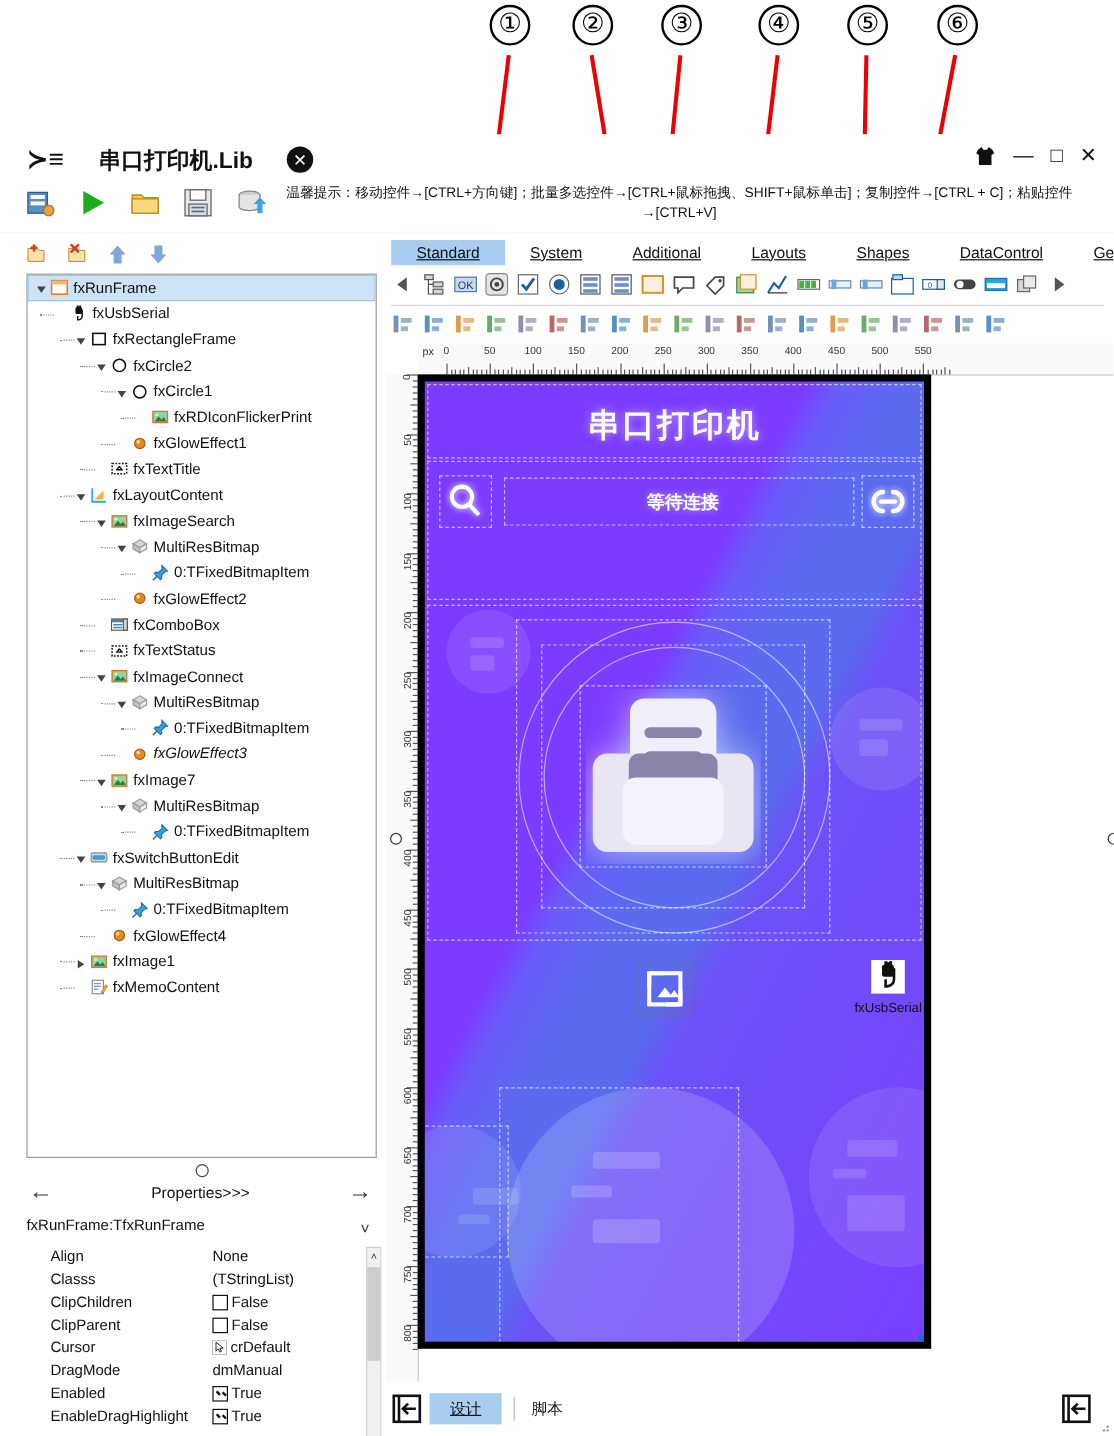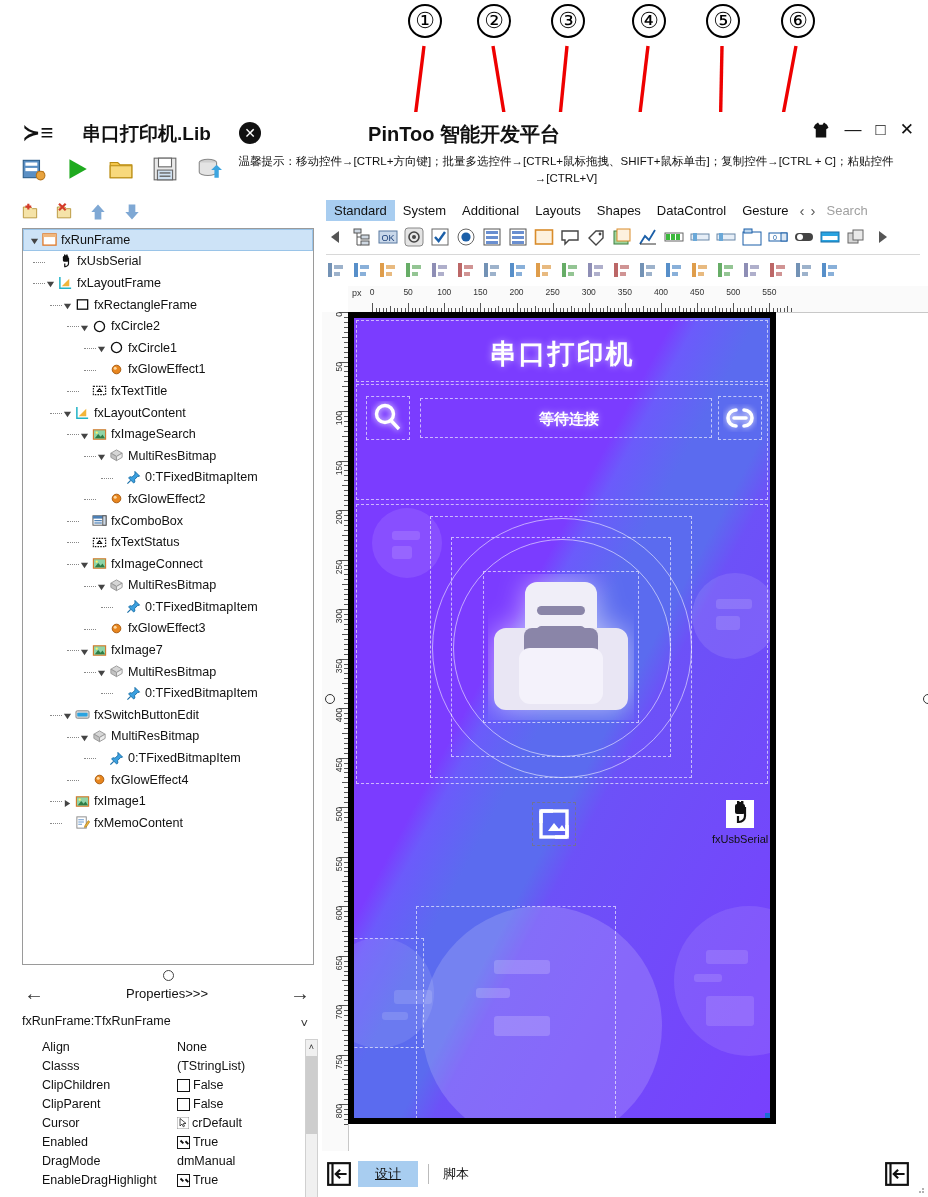--- a/index.html
+++ b/index.html
@@ -69,21 +69,21 @@
   .cbox.on::after{content:"";position:absolute;left:2px;top:4.5px;width:4px;height:1.8px;background:#111;
       transform:rotate(45deg);box-shadow:4px -3px 0 0 #111;}
   .pscroll{position:absolute;right:0;top:845px;width:13px;height:218px;background:#f0f0f0;border:1px solid #d0d0d0;box-sizing:border-box;}
   .pscroll .thumb{position:absolute;left:0;top:16px;width:11px;height:78px;background:#cdcdcd;}
   .pscroll .up,.pscroll .dn{position:absolute;left:0;width:11px;height:14px;font-size:9px;text-align:center;line-height:14px;color:#333;}
   .pscroll .up{top:0;}
 
   
   .rightpanel{position:absolute;left:318px;top:82px;width:610px;height:1003px;background:#fff;}
   .palette-tabs{position:absolute;left:8px;top:4px;height:24px;display:flex;align-items:center;font-size:13px;color:#111;}
-  .ptab{padding:3px 8px;}
+  .ptab{padding:3px 21px;text-decoration:underline;}
   .ptab.active{background:#a8cdf0;}
   .pt-chev{font-size:15px;color:#555;padding:0 3px;}
   .pt-search{color:#a0a0a0;font-size:13px;padding-left:8px;}
   .palrow{position:absolute;left:8px;height:26px;display:flex;align-items:center;gap:6px;}
   .palrow.r1{top:30px;}
   .palrow.r2{top:60px;border-top:1px solid #d8d8d8;width:594px;padding-top:2px;}
   .pi{width:20px;height:20px;position:relative;flex:0 0 auto;}
 
   
   .ruler-h{position:absolute;left:30px;top:92px;width:580px;height:26px;background:#fafafa;border-bottom:1px solid #c8c8c8;}
@@ -151,21 +151,20 @@
     <line x1="796" y1="46" x2="731" y2="392"></line>
   </g>
 </svg>
 
 <div class="app">
 
   <div class="titlebar">
     <div class="hamburger">≻≡</div>
     <div class="proj-title">串口打印机.Lib</div>
     <div class="close-doc">✕</div>
-    <div class="app-title">PinToo 智能开发平台</div>
     <div class="win-btns">
       <svg class="shirt-icon" viewBox="0 0 24 24">
         <path d="M8 2 L4 5 L2 9 L5 11 L5 22 L19 22 L19 11 L22 9 L20 5 L16 2 L14 5 L10 5 Z" fill="#111"></path>
       </svg>
       <span>—</span>
       <span>□</span>
       <span>✕</span>
     </div>
   </div>
 
@@ -235,31 +234,20 @@
           <span class="tn-dots" style="left: 10px; width: 12px; top: 11px;"></span>
           <span class="tn-arrow"></span>
           <span class="tn-ic"><svg viewBox="0 0 16 16">
               <path d="M7 2 h2.4 v3 h1.8 v5 a3.4 3.4 0 0 1 -3.4 3.4 h-.6 v-3.4" fill="none" stroke="#111" stroke-width="1.3"></path>
               <rect x="5.2" y="2.2" width="6" height="6" rx="1.2" fill="#111"></rect>
               <rect x="6.4" y=".5" width="1.4" height="2.4" fill="#111"></rect>
               <rect x="8.8" y=".5" width="1.4" height="2.4" fill="#111"></rect>
             </svg></span>
           <span class="tn-label">fxUsbSerial</span>
         </div>
-        <div class="tnode" style="padding-left: 23px;">
-          <span class="tn-dots" style="left: 10px; width: 12px; top: 11px;"></span>
-          <span class="tn-arrow"><svg viewBox="0 0 10 10">
-              <path d="M1 2 L9 2 L5 8 Z" fill="#444"></path>
-            </svg></span>
-          <span class="tn-ic"><svg viewBox="0 0 16 16">
-              <path d="M2 2 v12 h12" fill="none" stroke="#22b3c7" stroke-width="1.6"></path>
-              <path d="M4 12 L12 12 L12 4 Z" fill="#f2b53b"></path>
-            </svg></span>
-          <span class="tn-label">fxLayoutFrame</span>
-        </div>
         <div class="tnode" style="padding-left: 40px;">
           <span class="tn-dots" style="left: 27px; width: 12px; top: 11px;"></span>
           <span class="tn-arrow"><svg viewBox="0 0 10 10">
               <path d="M1 2 L9 2 L5 8 Z" fill="#444"></path>
             </svg></span>
           <span class="tn-ic"><svg viewBox="0 0 16 16">
               <rect x="2.5" y="3" width="11" height="10" fill="#fff" stroke="#111" stroke-width="1.4"></rect>
             </svg></span>
           <span class="tn-label">fxRectangleFrame</span>
         </div>
@@ -275,20 +263,30 @@
         </div>
         <div class="tnode" style="padding-left: 74px;">
           <span class="tn-dots" style="left: 61px; width: 12px; top: 11px;"></span>
           <span class="tn-arrow"><svg viewBox="0 0 10 10">
               <path d="M1 2 L9 2 L5 8 Z" fill="#444"></path>
             </svg></span>
           <span class="tn-ic"><svg viewBox="0 0 16 16">
               <circle cx="8" cy="8" r="5.4" fill="#fff" stroke="#111" stroke-width="1.4"></circle>
             </svg></span>
           <span class="tn-label">fxCircle1</span>
+        </div>
+        <div class="tnode" style="padding-left: 91px;">
+          <span class="tn-dots" style="left: 78px; width: 12px; top: 11px;"></span>
+          <span class="tn-arrow"></span>
+          <span class="tn-ic"><svg viewBox="0 0 16 16">
+              <rect x="1.5" y="3" width="13" height="10" fill="#8fd4a8" stroke="#d07a2a" stroke-width="1.2"></rect>
+              <path d="M3 12 l3.6 -4.6 l2.6 3 l2 -2.4 l2.6 4 z" fill="#2e7d46"></path>
+              <circle cx="5" cy="6" r="1.2" fill="#fff46a"></circle>
+            </svg></span>
+          <span class="tn-label">fxRDIconFlickerPrint</span>
         </div>
         <div class="tnode" style="padding-left: 74px;">
           <span class="tn-dots" style="left: 61px; width: 12px; top: 11px;"></span>
           <span class="tn-arrow"></span>
           <span class="tn-ic"><svg viewBox="0 0 16 16">
               <circle cx="8" cy="8" r="4.6" fill="#e8861f" stroke="#a5570b"></circle>
               <circle cx="6.6" cy="6.6" r="1.6" fill="#ffd9a0"></circle>
             </svg></span>
           <span class="tn-label">fxGlowEffect1</span>
         </div>
@@ -401,21 +399,21 @@
         </div>
         <div class="tnode" style="padding-left: 91px;">
           <span class="tn-dots" style="left: 78px; width: 12px; top: 11px;"></span>
           <span class="tn-arrow"></span>
           <span class="tn-ic"><svg viewBox="0 0 16 16">
               <path d="M9.5 1.5 l5 5 l-2.4 .6 l-3 3.2 l.4 2.4 l-1.3 1.2 l-5.4 -5.4 l1.2 -1.3 l2.4 .4 l3.2 -3z" fill="#3aa0e0" stroke="#1a6fa8"></path>
               <line x1="5" y1="11" x2="1.5" y2="14.5" stroke="#1a6fa8" stroke-width="1.3"></line>
             </svg></span>
           <span class="tn-label">0:TFixedBitmapItem</span>
         </div>
-        <div class="tnode" style="padding-left: 74px;">
+        <div class="tnode" style="padding-left: 74px; font-style: italic;">
           <span class="tn-dots" style="left: 61px; width: 12px; top: 11px;"></span>
           <span class="tn-arrow"></span>
           <span class="tn-ic"><svg viewBox="0 0 16 16">
               <circle cx="8" cy="8" r="4.6" fill="#e8861f" stroke="#a5570b"></circle>
               <circle cx="6.6" cy="6.6" r="1.6" fill="#ffd9a0"></circle>
             </svg></span>
           <span class="tn-label">fxGlowEffect3</span>
         </div>
         <div class="tnode" style="padding-left: 57px;">
           <span class="tn-dots" style="left: 44px; width: 12px; top: 11px;"></span>
@@ -558,30 +556,30 @@
           <span class="pname">Cursor</span>
           <span class="pval">
             <span><svg style="width:12px;height:12px;vertical-align:-2px" viewBox="0 0 16 16">
                 <rect x="0" y="0" width="16" height="16" fill="#fff" stroke="#777"></rect>
                 <path d="M4 2 L4 12 L6.6 9.4 L8.4 13 L10 12.2 L8.4 8.8 L12 8.6 Z" fill="#fff" stroke="#111"></path>
               </svg></span>
             <span>crDefault</span>
           </span>
         </div>
         <div class="prow">
+          <span class="pname">DragMode</span>
+          <span class="pval">
+            <span>dmManual</span>
+          </span>
+        </div>
+        <div class="prow">
           <span class="pname">Enabled</span>
           <span class="pval">
             <span class="cbox on"></span>
             <span>True</span>
-          </span>
-        </div>
-        <div class="prow">
-          <span class="pname">DragMode</span>
-          <span class="pval">
-            <span>dmManual</span>
           </span>
         </div>
         <div class="prow">
           <span class="pname">EnableDragHighlight</span>
           <span class="pval">
             <span class="cbox on"></span>
             <span>True</span>
           </span>
         </div>
       </div>

